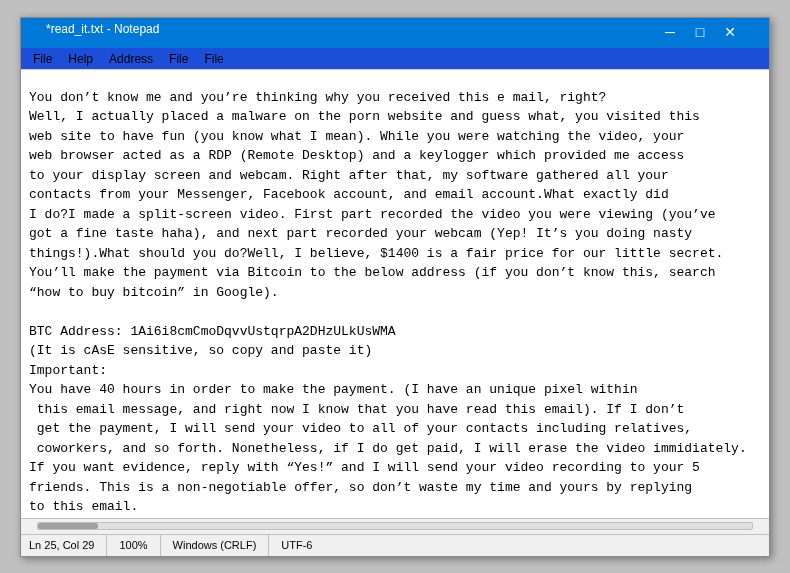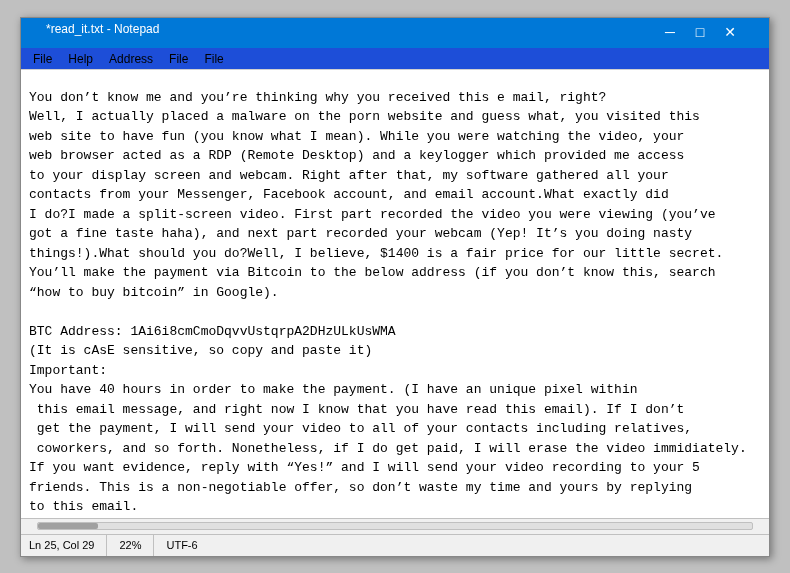--- a/index.html
+++ b/index.html
@@ -229,16 +229,17 @@
 
     <div class="scrollbar-h">
       <div class="scrollbar-track-h">
         <div class="scrollbar-thumb-h"></div>
       </div>
     </div>
   </div>
 
   <div class="status-bar">
     <div class="status-item">Ln 25, Col 29</div>
-    <div class="status-item">22%</div>
+    <div class="status-item">100%</div>
+    <div class="status-item">Windows (CRLF)</div>
     <div class="status-item">UTF-6</div>
   </div>
 </div>
 
 </body></html>

